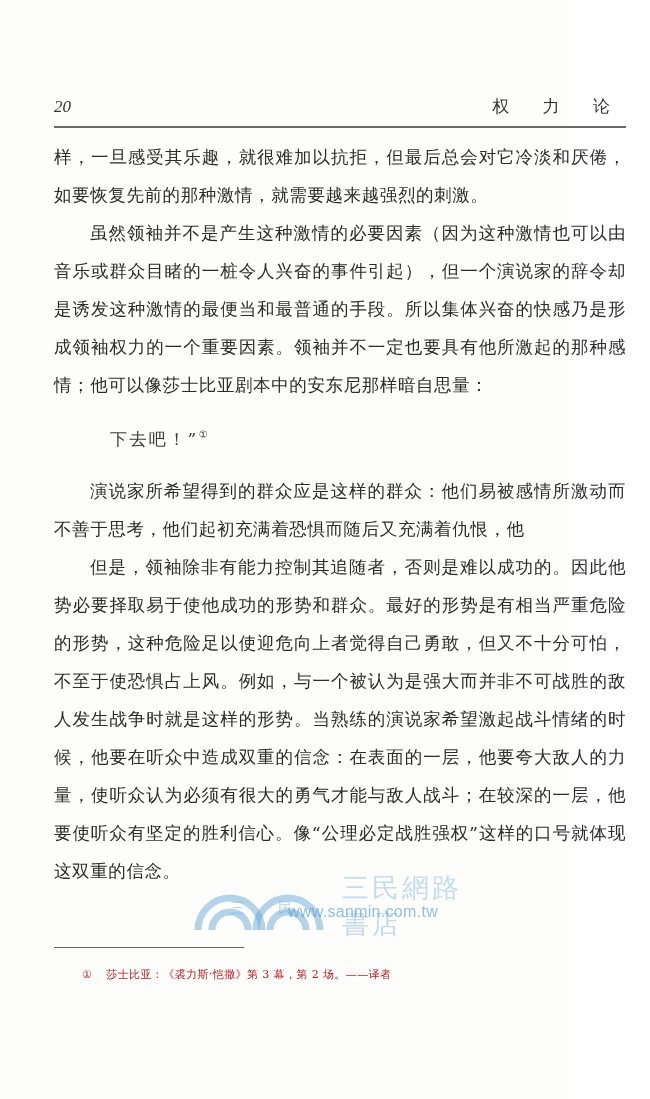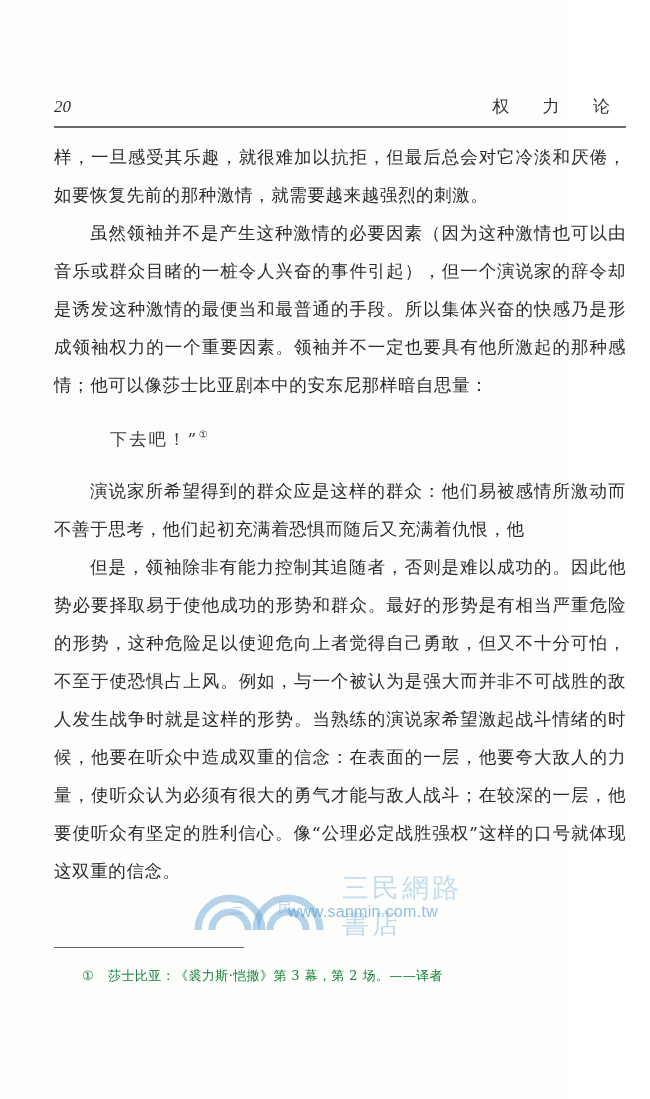--- a/index.html
+++ b/index.html
@@ -93,22 +93,22 @@
       left: 54px;
       top: 947px;
       width: 190px;
       height: 1px;
       background: #666;
     }
     .footnote {
       position: absolute;
       left: 82px;
       top: 967px;
-      font-size: 13px;
-      color: #15803d;
+      font-size: 11px;
+      color: #b91c1c;
       letter-spacing: 0.4px;
     }
     .footnote .fnmark { margin-right: 14px; }
     .watermark {
       position: absolute;
       left: 190px;
       top: 872px;
       width: 300px;
       height: 60px;
       pointer-events: none;

